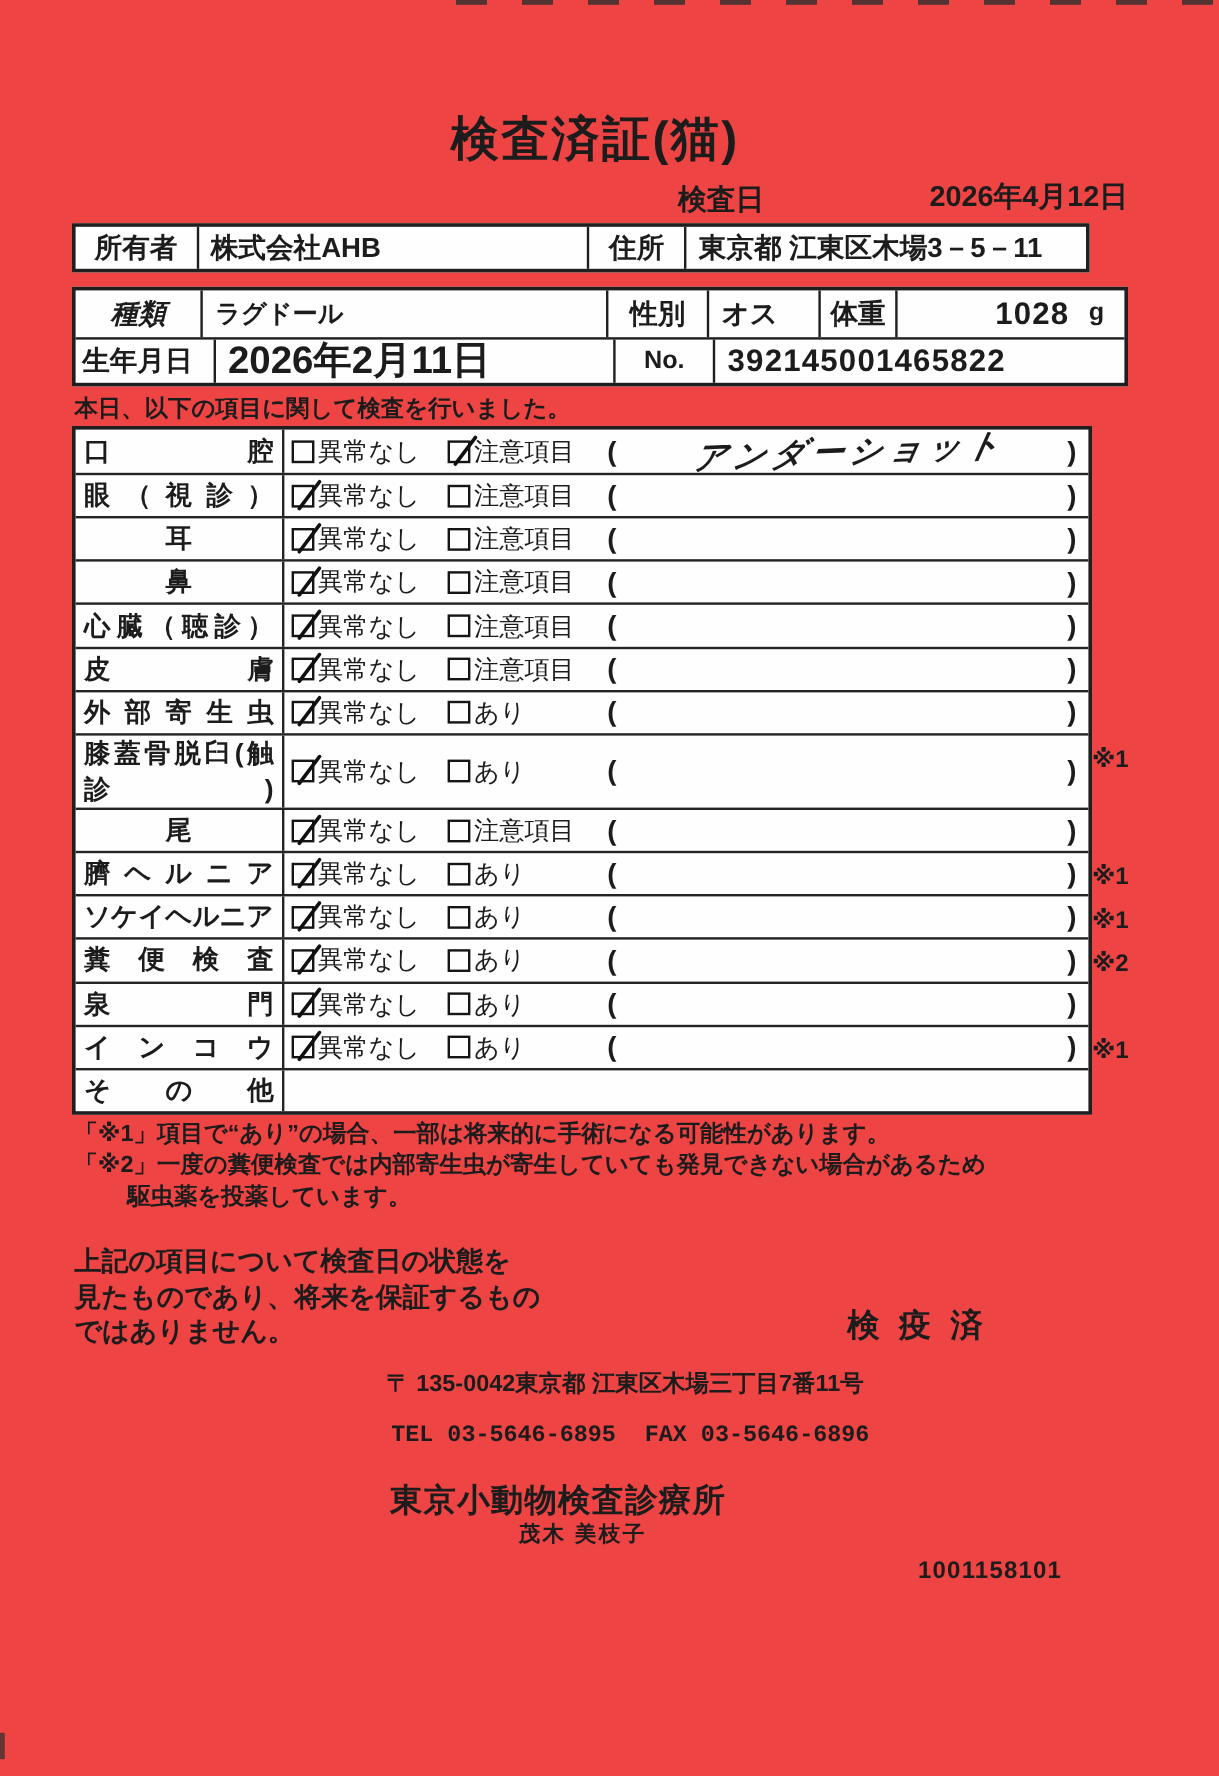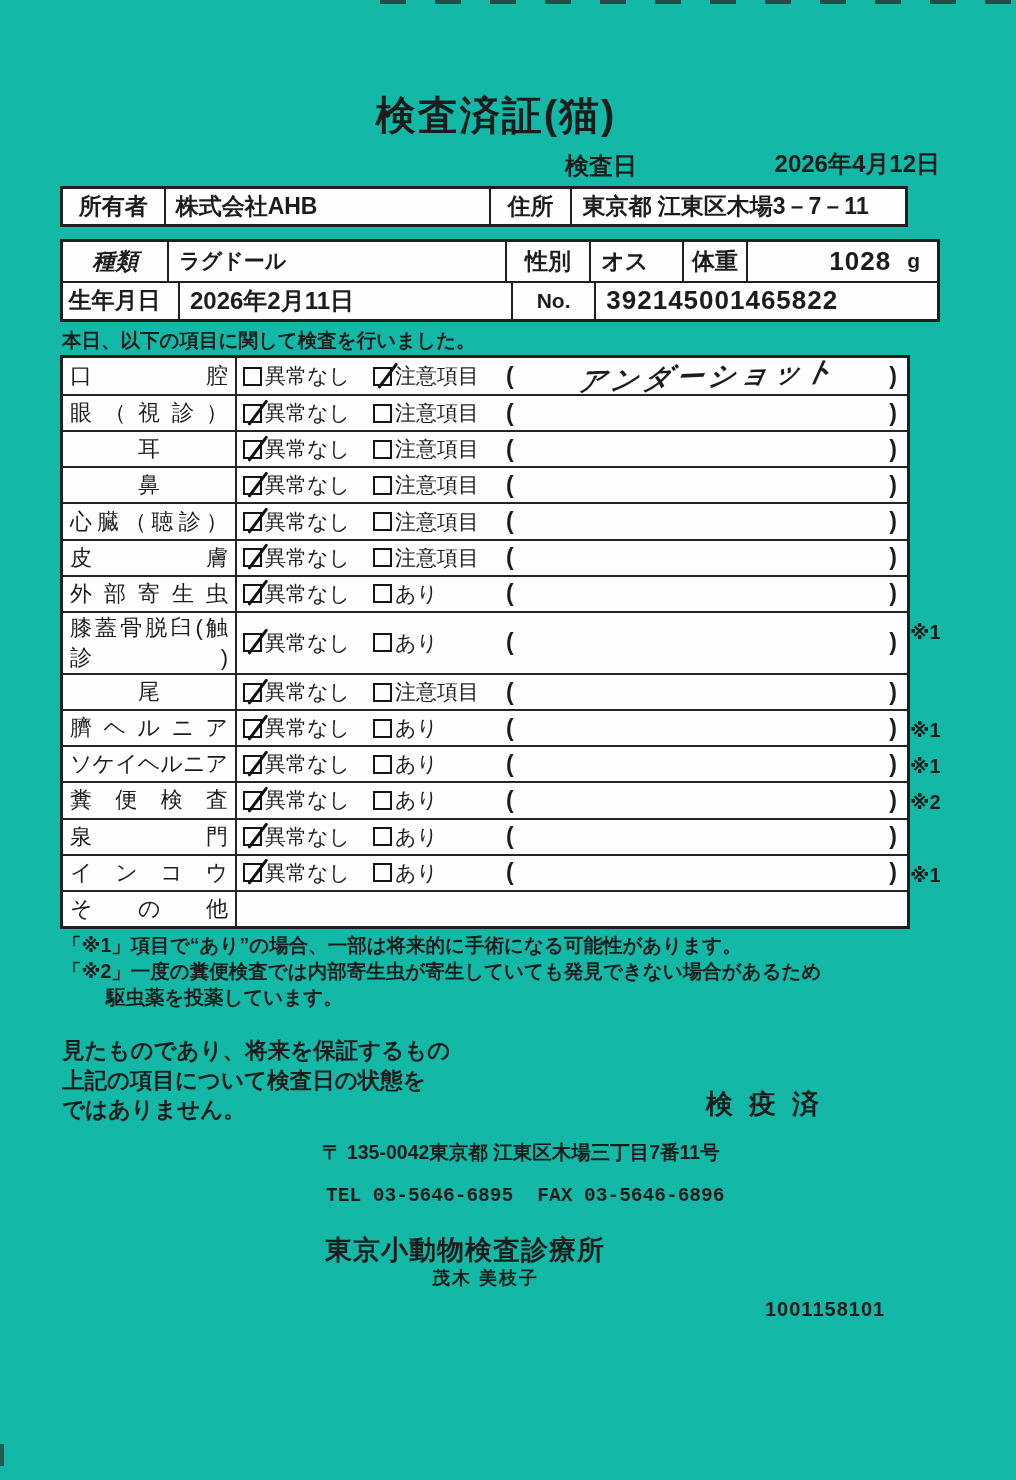--- a/index.html
+++ b/index.html
@@ -1,18 +1,18 @@
 <!DOCTYPE html>
 <html><head>
 <meta charset="utf-8">
 <style>
   html,body{margin:0;padding:0;background:#e8e8e8;}
   .page{
     position:relative;width:1016px;height:1480px;margin:0 auto;
-    background:#14b8a6;overflow:hidden;
+    background:#ef4444;overflow:hidden;
     font-family:"Liberation Sans","DejaVu Sans",sans-serif;color:#1c1c1c;
   }
   
   .scan-top{position:absolute;left:380px;top:0;width:636px;height:4px;
     background:repeating-linear-gradient(90deg,#2b2f2e 0 26px,transparent 26px 55px);opacity:.8;}
   .scan-left{position:absolute;left:0;top:1444px;width:4px;height:22px;background:#2b2f2e;opacity:.7;}
 
   .title{position:absolute;left:0;top:88px;width:1016px;text-align:center;
     font-size:40px;font-weight:700;letter-spacing:2px;transform:translateX(-12px);}
 
@@ -32,21 +32,21 @@
   .pet-tbl .trow{height:50%;}
   .pet-tbl .trow + .trow{border-top:2.5px solid #1f1f1f;}
   .wcell{justify-content:flex-end;gap:16px;padding-right:16px;}
 
   .intro{position:absolute;left:62px;top:327px;font-size:19.5px;font-weight:600;}
 
   .exam-tbl{left:60px;top:355px;width:850px;height:574px;display:flex;flex-direction:column;}
   .erow{flex:1;display:flex;position:relative;box-sizing:border-box;}
   .erow + .erow{border-top:2.2px solid #242424;}
   .erow-label{width:174px;box-sizing:border-box;border-right:2.2px solid #242424;
-    font-size:22px;font-weight:400;padding:0 7px;display:flex;align-items:center;}
+    font-size:22px;font-weight:700;padding:0 7px;display:flex;align-items:center;}
   .erow-label .jtext{width:100%;text-align:justify;text-align-last:justify;}
   .erow-label .jtext.center{text-align:center;text-align-last:center;}
   .erow-content{flex:1;display:flex;align-items:center;padding-left:6px;position:relative;}
   .opt{display:inline-flex;align-items:center;width:130px;}
   .opt.second{width:133px;align-items:center;}
   .optlabel{font-size:21px;font-weight:400;}
   .cb{width:15px;height:15px;border:2.4px solid #151515;display:inline-block;
     position:relative;margin-right:3px;flex:0 0 auto;}
   .cb.checked::after{content:"";position:absolute;left:2px;bottom:-4px;width:3px;height:31px;
     background:#101010;transform:rotate(37deg);transform-origin:50% 100%;border-radius:2px;}
@@ -81,39 +81,39 @@
   <div class="title">検査済証(猫)</div>
 
   <div class="insp-label">検査日</div>
   <div class="insp-date">2026年4月12日</div>
 
   <div class="tbl owner-tbl">
     <div class="trow" style="height:100%;">
       <div class="cell lab" style="width:105px;">所有者</div>
       <div class="cell bl" style="width:340px;">株式会社AHB</div>
       <div class="cell bl lab" style="width:85px;">住所</div>
-      <div class="cell bl" style="width:350px;">東京都 江東区木場3－7－11</div>
+      <div class="cell bl" style="width:350px;">東京都 江東区木場3－5－11</div>
     </div>
   </div>
 
   <div class="tbl pet-tbl">
     <div class="trow">
       <div class="cell lab" style="width:105px;font-style:italic;">種類</div>
       <div class="cell bl" style="width:340px;font-size:21px;">ラグドール</div>
       <div class="cell bl lab" style="width:85px;">性別</div>
       <div class="cell bl" style="width:93px;">オス</div>
       <div class="cell bl lab" style="width:65px;padding:0 2px;">体重</div>
       <div class="cell bl num wcell" style="width:192px;">
         <span>1028</span>
         <span style="font-size:21px;">g</span>
       </div>
     </div>
     <div class="trow">
       <div class="cell lab" style="width:105px;">生年月日</div>
-      <div class="cell bl" style="width:340px;font-size:24px;margin-left:12px;">2026年2月11日</div>
+      <div class="cell bl" style="width:340px;font-size:32px;margin-left:12px;">2026年2月11日</div>
       <div class="cell bl lab" style="width:85px;font-size:21px;">No.</div>
       <div class="cell bl num" style="width:350px;">392145001465822</div>
     </div>
   </div>
 
   <div class="intro">本日、以下の項目に関して検査を行いました。</div>
 
   <div class="tbl exam-tbl" id="exam-tbl">
   <div class="erow">
     <div class="erow-label">
@@ -403,22 +403,22 @@
   </div>
 </div>
 
   <div class="footnotes">
     <div>「※1」項目で“あり”の場合、一部は将来的に手術になる可能性があります。</div>
     <div>「※2」一度の糞便検査では内部寄生虫が寄生していても発見できない場合があるため</div>
     <div class="indent">駆虫薬を投薬しています。</div>
   </div>
 
   <div class="statement">
+    <div>上記の項目について検査日の状態を</div>
     <div>見たものであり、将来を保証するもの</div>
-    <div>上記の項目について検査日の状態を</div>
     <div>ではありません。</div>
   </div>
 
   <div class="stamp">検疫済</div>
 
   <div class="addr-line">
     <span>〒 135-0042</span>
     <span>東京都 江東区木場三丁目7番11号</span>
   </div>
   <div class="tel-line">

